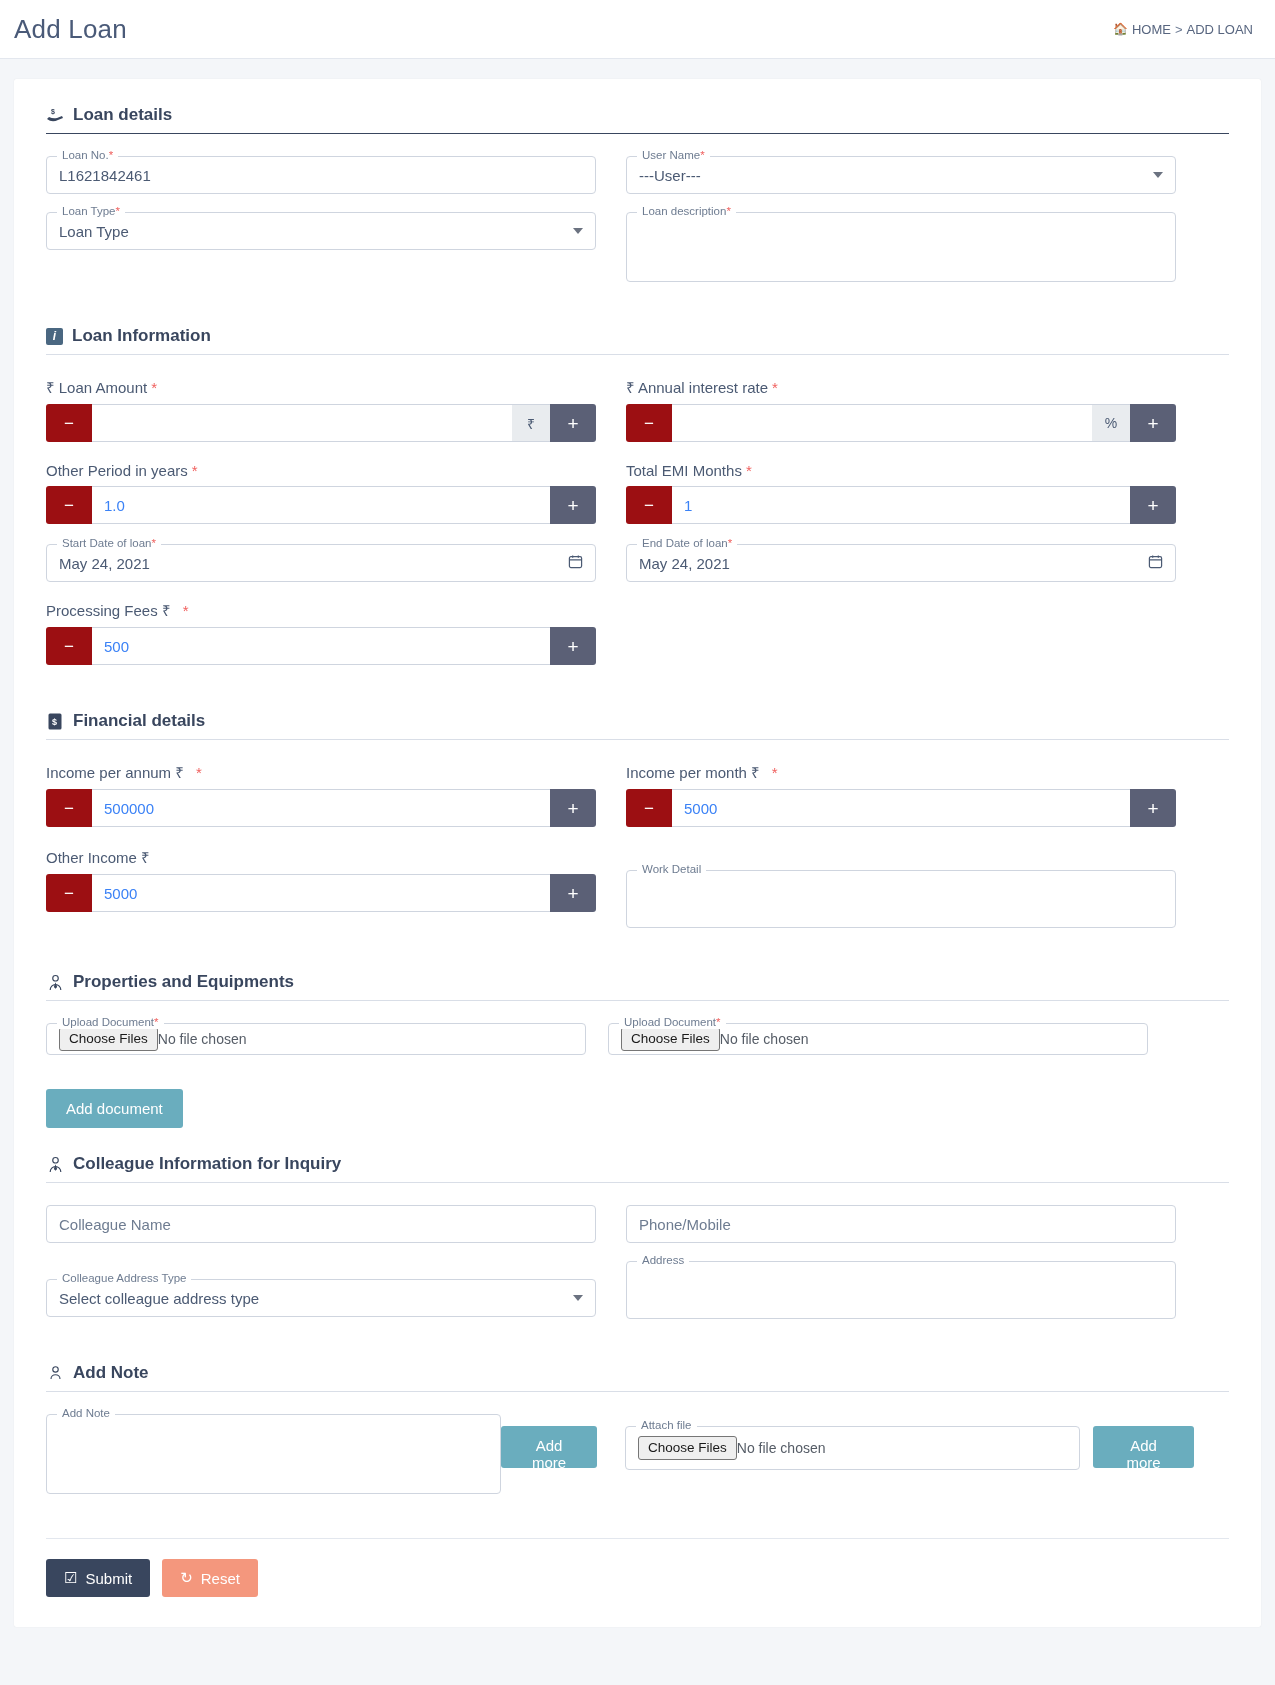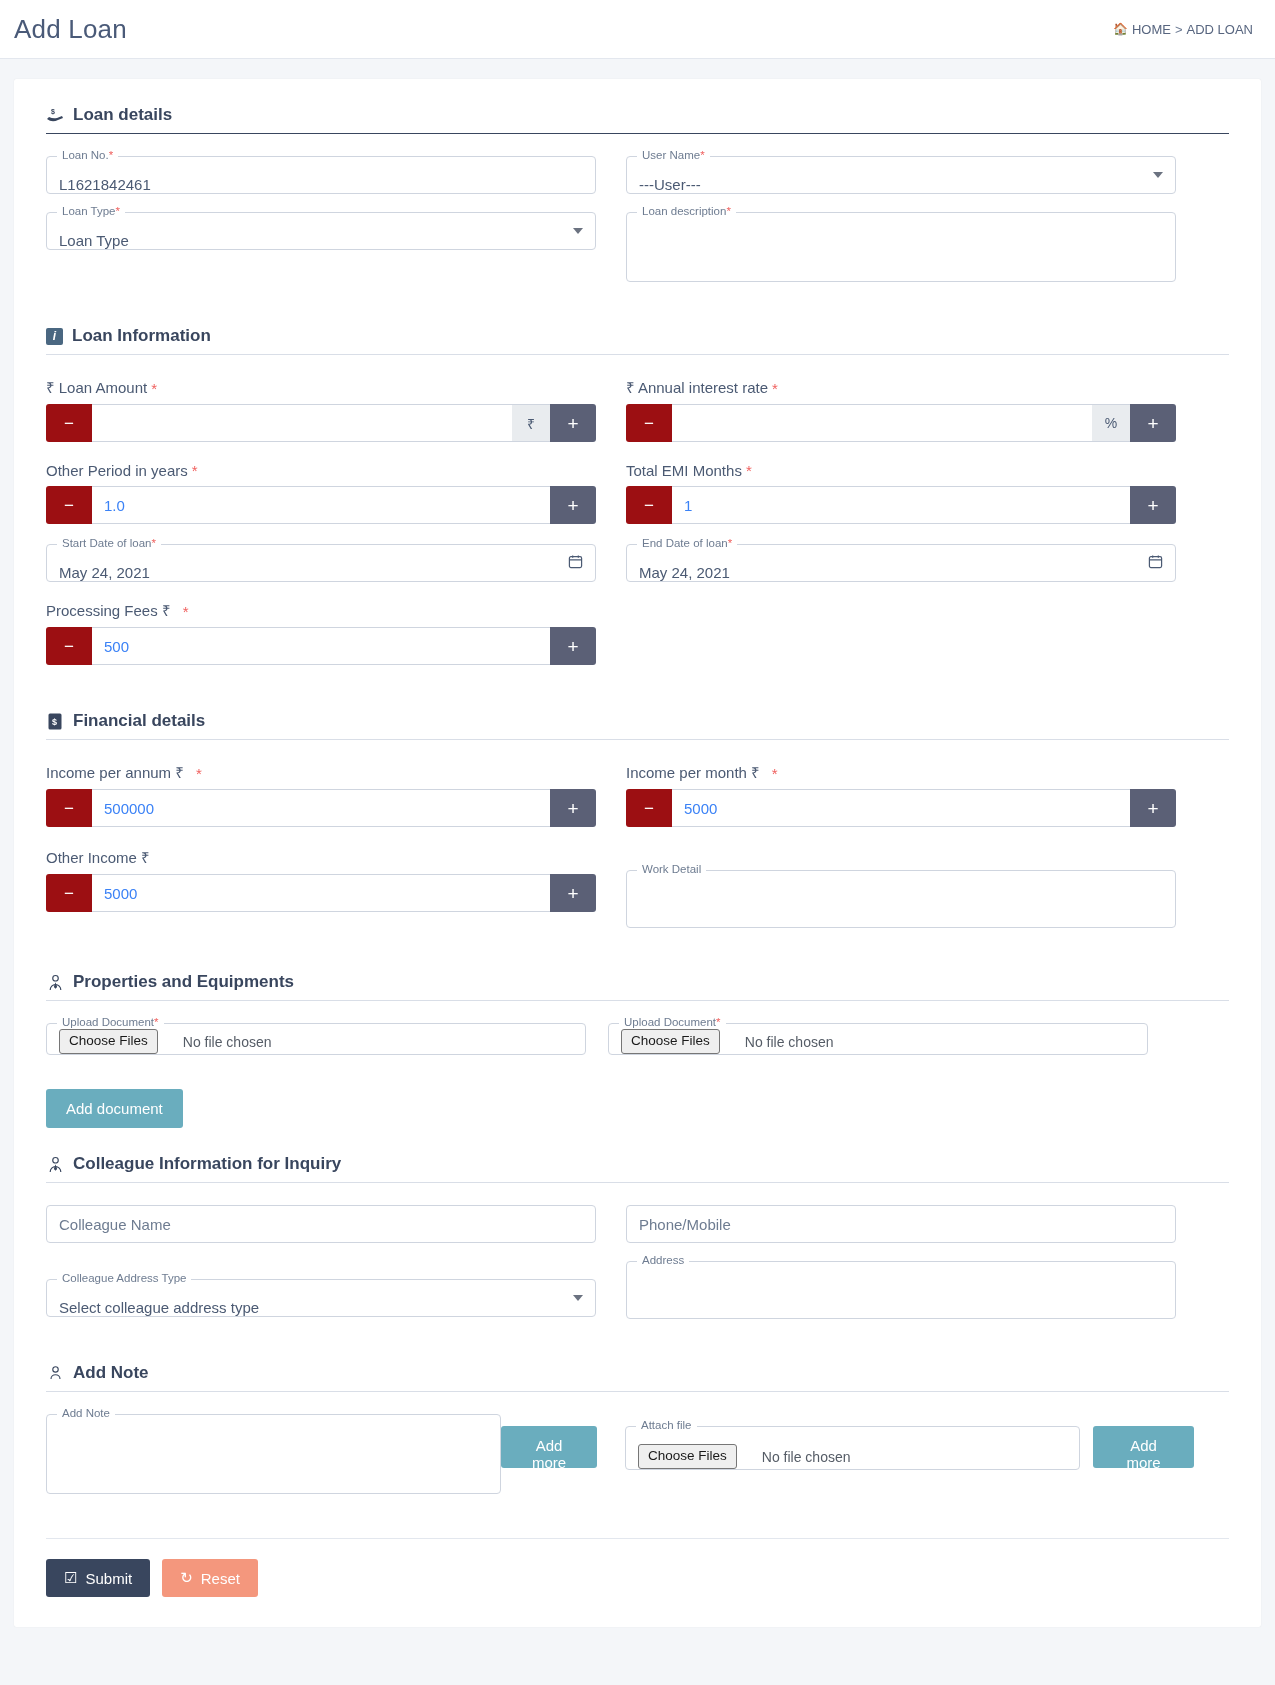--- a/index.html
+++ b/index.html
@@ -49,21 +49,21 @@
     display:inline-flex;align-items:center;justify-content:center;
   }
 
   
   .row2 { display:flex; gap:30px; }
   .col { width:550px; flex:0 0 550px; }
 
   
   .outl {
     position:relative; border:1px solid #cfd5df; border-radius:4px;
-    height:38px; display:flex; align-items:flex-end; padding:0 12px;
+    height:38px; display:flex; align-items:center; padding:0 12px;
     margin-bottom:18px; background:#fff;
   }
   .outl.ta { height:58px; align-items:flex-start; padding-top:8px; }
   .outl.ta.tall { height:70px; }
   .outl.file { height:32px; }
   .outl.note { height:78px; align-items:flex-start; padding-top:8px; }
   .outl > .legend {
     position:absolute; top:-7px; left:10px; background:#fff; padding:0 5px;
     font-size:11.5px; color:#6e7c91; line-height:1;
   }
@@ -77,21 +77,21 @@
   }
   .cal-ico { position:absolute; right:12px; top:50%; transform:translateY(-50%); color:#4b5a73; }
 
   
   .plain {
     border:1px solid #cfd5df; border-radius:4px; height:38px;
     display:flex; align-items:center; padding:0 12px; margin-bottom:18px; background:#fff;
   }
 
   
-  .st-label { font-size:15px; color:#4b5a73; margin-bottom:7px; display:flex; align-items:flex-end; gap:4px; }
+  .st-label { font-size:15px; color:#4b5a73; margin-bottom:7px; display:flex; align-items:center; gap:4px; }
   .st-label .req { color:#f0615f; }
 
   
   .stepper { display:flex; height:38px; margin-bottom:20px; border-radius:3px; overflow:hidden; }
   .st-minus {
     width:46px; background:#9c0f12; color:#fff; border:none;
     display:flex; align-items:center; justify-content:center;
     font-size:17px; line-height:1; cursor:pointer;
   }
   .st-plus {
@@ -110,21 +110,21 @@
     font-size:14px; color:#4b5a73;
   }
 
   
   .filebox { display:flex; align-items:center; }
   .choose-btn {
     border:1px solid #767676; background:#efefef; border-radius:3px;
     font-size:13.5px; color:#1a1a1a; padding:3px 9px; line-height:1.25;
     font-family:"Liberation Sans", sans-serif; cursor:pointer;
   }
-  .nofile { font-size:14px; color:#555c66;margin-left:25px; }
+  .nofile { font-size:14px; color:#555c66; }
 
   
   .btn { border:none; border-radius:3px; cursor:pointer; font-family:"Liberation Sans", sans-serif; }
   .btn-teal { background:#6aadbe; color:#fff; font-size:15px; padding:11px 20px; }
   .btn-submit {
     background:#39465e; color:#fff; font-size:15px; padding:10px 18px;
     display:inline-flex; align-items:center; gap:8px;
   }
   .btn-reset {
     background:#f4977d; color:#fff; font-size:15px; padding:10px 18px;

